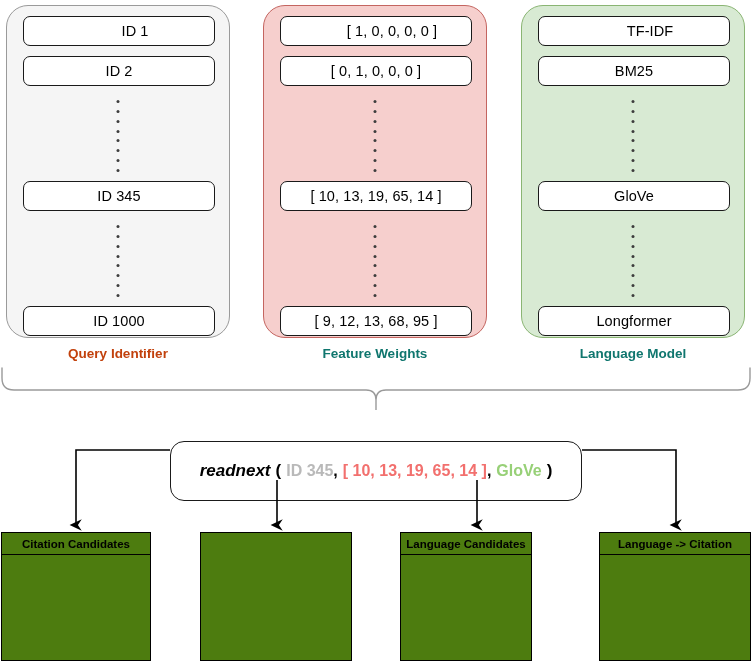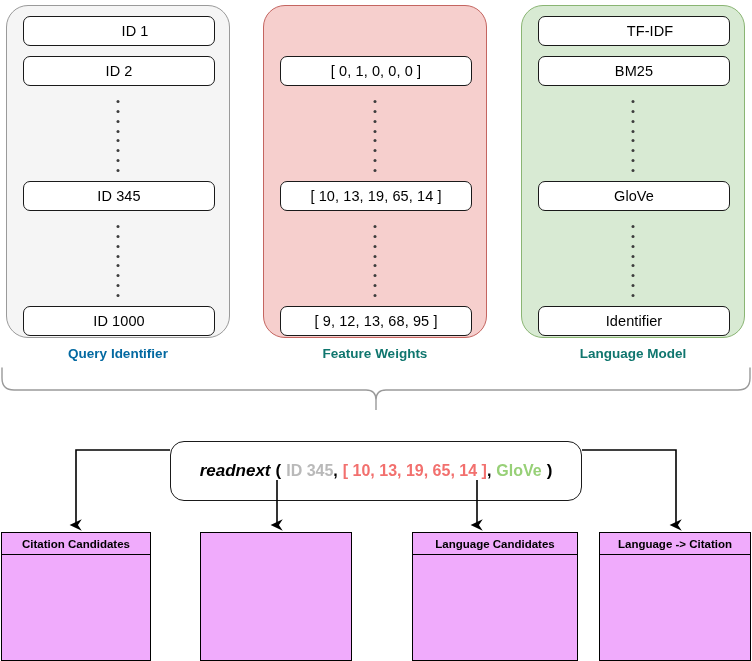--- a/index.html
+++ b/index.html
@@ -90,21 +90,21 @@
 
   .panel-label {
     position: absolute;
     top: 346px;
     width: 224px;
     text-align: center;
     font-size: 13.5px;
     font-weight: bold;
     color: #0f766e;
   }
-  .panel-label.gray-label { left: 6px; color: #0369a1; }
+  .panel-label.gray-label { left: 6px; color: #c2410c; }
   .panel-label.pink-label { left: 263px; }
   .panel-label.green-label { left: 521px; }
 
   
   #brace-svg {
     position: absolute;
     left: 0;
     top: 366px;
     width: 752px;
     height: 46px;
@@ -164,41 +164,41 @@
     width: 752px;
     height: 661px;
     pointer-events: none;
   }
 
   
   .outbox {
     position: absolute;
     top: 532px;
     height: 129px;
-    background: #f0abfc;
+    background: #4d7c0f;
     border: 1.7px solid #000000;
     box-sizing: border-box;
   }
   .outbox-header {
     height: 21px;
     border-bottom: 1.7px solid #000000;
     display: flex;
     align-items: center;
     justify-content: center;
     font-size: 11.5px;
     font-weight: bold;
     color: #000000;
     white-space: nowrap;
   }
   .outbox-body {
     height: calc(100% - 22.7px);
   }
   #outbox-0 { left: 1px;   width: 150px; }
   #outbox-1 { left: 200px; width: 152px; }
-  #outbox-2 { left: 412px; width: 166px; }
+  #outbox-2 { left: 400px; width: 132px; }
   #outbox-3 { left: 599px; width: 152px; }
 </style>
 </head>
 <body>
 
 <div id="diagram-root">
 
   <div class="panel panel-gray">
     <div class="cell r0">ID 1</div>
     <div class="cell r1">ID 2</div>
@@ -221,20 +221,21 @@
         <i></i>
         <i></i>
         <i></i>
         <i></i>
     </div>
     <div class="cell r3">ID 1000</div>
   </div>
   <div class="panel-label gray-label">Query Identifier</div>
 
   <div class="panel panel-pink">
+    <div class="cell r0">[ 1, 0, 0, 0, 0 ]</div>
     <div class="cell r1">[ 0, 1, 0, 0, 0 ]</div>
     <div class="vdots d1">
       <i></i>
         <i></i>
         <i></i>
         <i></i>
         <i></i>
         <i></i>
         <i></i>
         <i></i>
@@ -271,21 +272,21 @@
     <div class="vdots d2">
       <i></i>
         <i></i>
         <i></i>
         <i></i>
         <i></i>
         <i></i>
         <i></i>
         <i></i>
     </div>
-    <div class="cell r3">Identifier</div>
+    <div class="cell r3">Longformer</div>
   </div>
   <div class="panel-label green-label">Language Model</div>
 
   <svg id="brace-svg" viewBox="0 0 752 46">
     <path d="M 2,2
              L 2,12
              Q 2,24 14,24
              L 366,24
              Q 376,24 376,34
              L 376,44

